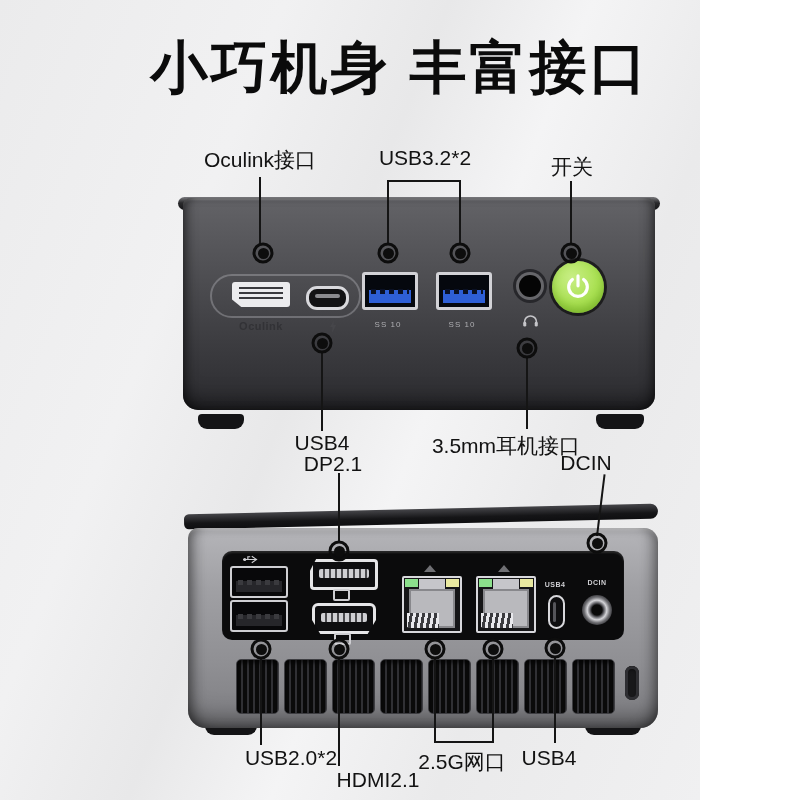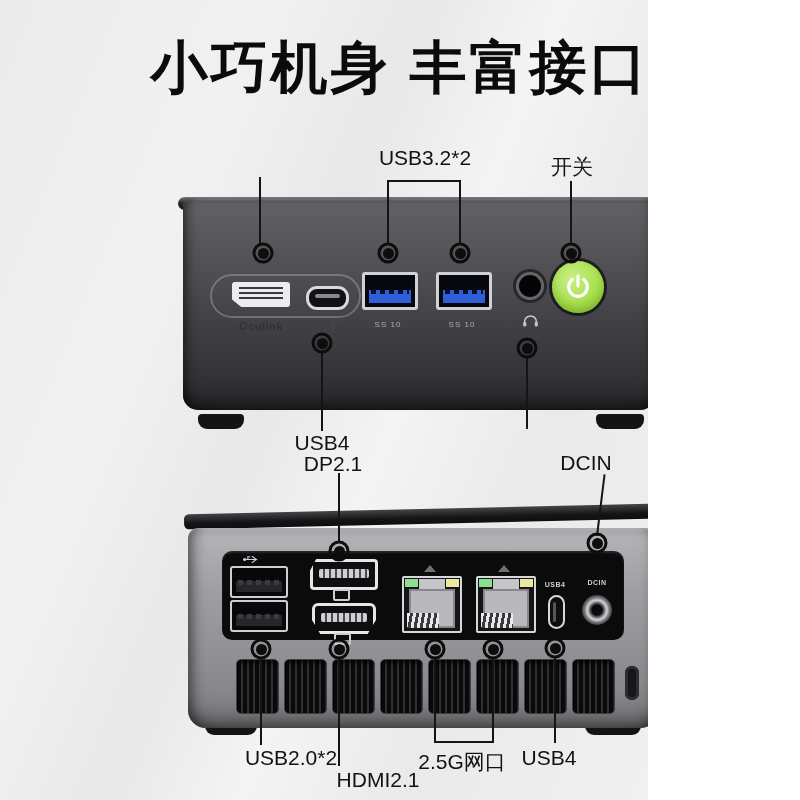--- a/index.html
+++ b/index.html
@@ -1,17 +1,17 @@
 <!DOCTYPE html>
 <html><head>
 <meta charset="utf-8">
 <style>
   html,body{margin:0;padding:0;}
   body{width:800px;height:800px;font-family:"Liberation Sans","DejaVu Sans",sans-serif;}
-  #canvas{position:relative;width:648px;height:800px;overflow:hidden;
+  #canvas{position:relative;width:700px;height:800px;overflow:hidden;
     background:linear-gradient(112deg,#ebebec 0%,#f1f1f2 28%,#e8e8e9 44%,#f4f4f5 58%,#eaeaeb 74%,#f0f0f1 100%);}
   
   #title{position:absolute;left:0;top:30px;width:800px;text-align:center;
     font-size:57px;font-weight:900;color:#0b0b0b;letter-spacing:3px;}
   
   .callout-label{position:absolute;transform:translateX(-50%);font-size:21px;font-weight:500;
     color:#121212;white-space:nowrap;z-index:30;}
   .vline{position:absolute;width:2px;background:#151515;z-index:20;}
   .hline{position:absolute;height:2px;background:#151515;z-index:20;}
   .cdot{position:absolute;width:15px;height:15px;border:3px solid #0d0d0d;border-radius:50%;
@@ -103,23 +103,25 @@
   #kensington{position:absolute;left:625px;top:666px;width:14px;height:34px;border-radius:7px;
     background:#18181a;box-shadow:inset 0 0 0 3px #2e2e32,inset 0 2px 4px #000;z-index:6;}
 </style>
 </head>
 <body>
 
 <div id="canvas">
 
   <div id="title">小巧机身 丰富接口</div>
 
+  <div class="callout-label" style="left:260px;top:146px;">Oculink接口</div>
   <div class="callout-label" style="left:425px;top:146px;">USB3.2*2</div>
   <div class="callout-label" style="left:572px;top:153px;">开关</div>
   <div class="callout-label" style="left:322px;top:431px;">USB4</div>
+  <div class="callout-label" style="left:506px;top:432px;">3.5mm耳机接口</div>
 
   <div class="vline" style="left:259px;top:177px;height:67px;"></div>
   <div class="hline" style="left:387px;top:180px;width:74px;"></div>
   <div class="vline" style="left:387px;top:181px;height:63px;"></div>
   <div class="vline" style="left:459px;top:181px;height:63px;"></div>
   <div class="vline" style="left:570px;top:181px;height:63px;"></div>
   <div class="vline" style="left:321px;top:352px;height:79px;"></div>
   <div class="vline" style="left:526px;top:357px;height:72px;"></div>
 
   <div class="cdot" style="left:263px;top:253px;"></div>

